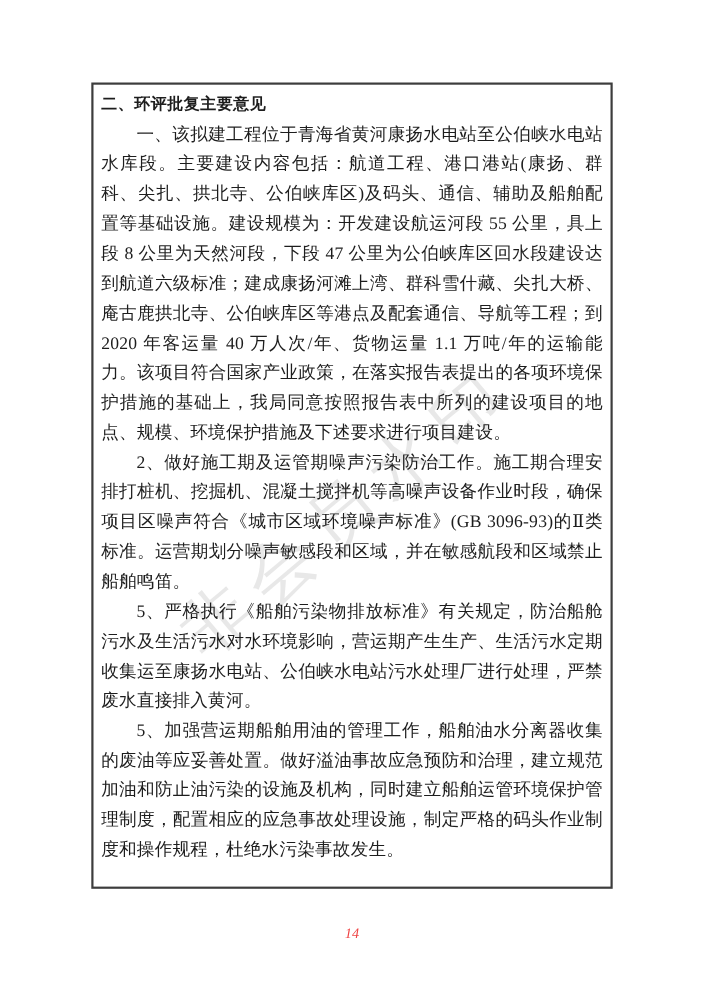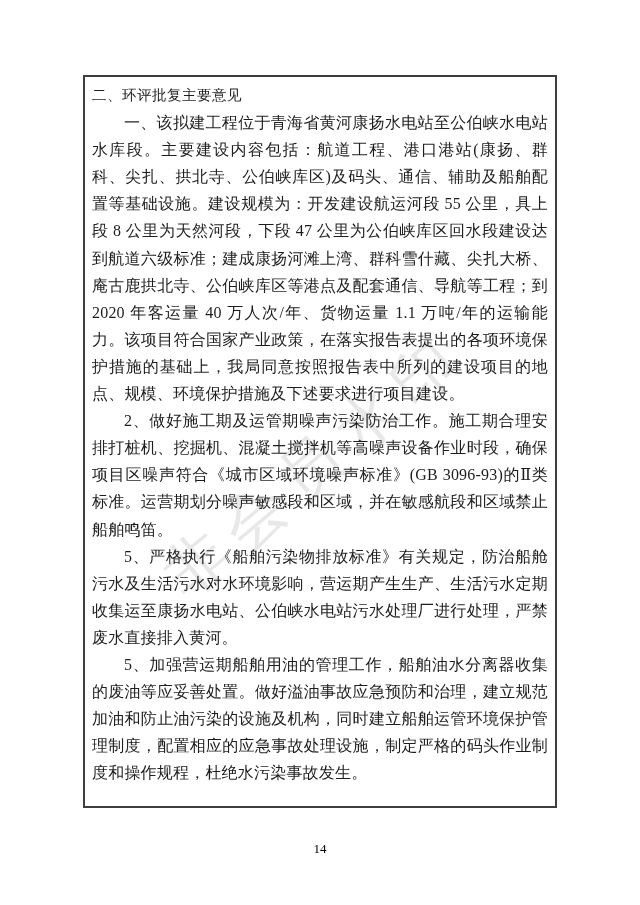--- a/index.html
+++ b/index.html
@@ -37,33 +37,34 @@
     margin:0;
     font-size:16px;
     line-height:27.1px;
     text-align:justify;
     text-justify:inter-ideograph;
     text-indent:2em;
     letter-spacing:0.2px;
     word-break:break-all;
   }
   .section-title {
-    font-weight:normal;
+    font-weight:bold;
     text-indent:0;
     font-size:14.5px;
     letter-spacing:0.5px;
   }
   .page-number {
     position:absolute;
     top:841px; left:0;
     width:100%;
     text-align:center;
     font-size:13px;
-    color:#000000;
+    color:#ef4444;
     z-index:1;
+    font-style:italic;
   }
 </style>
 </head>
 <body>
 
 <div class="page">
   <div class="watermark">非会员水印</div>
 
   <div class="doc-frame">
     <div id="doc-body">

